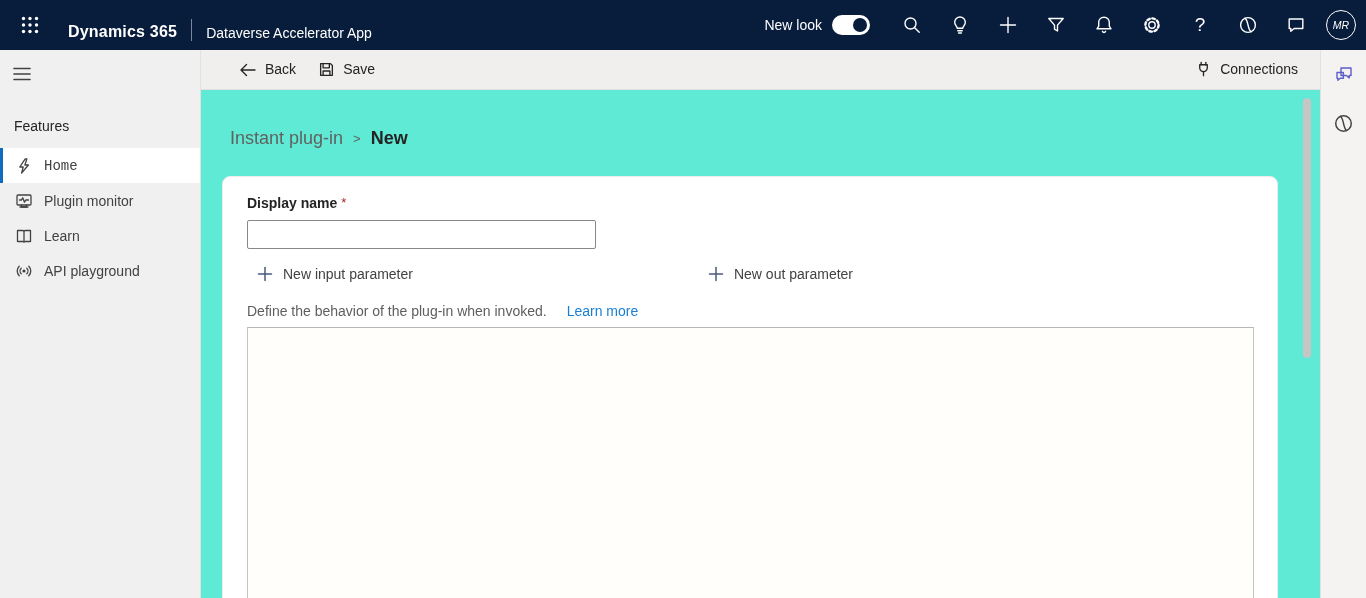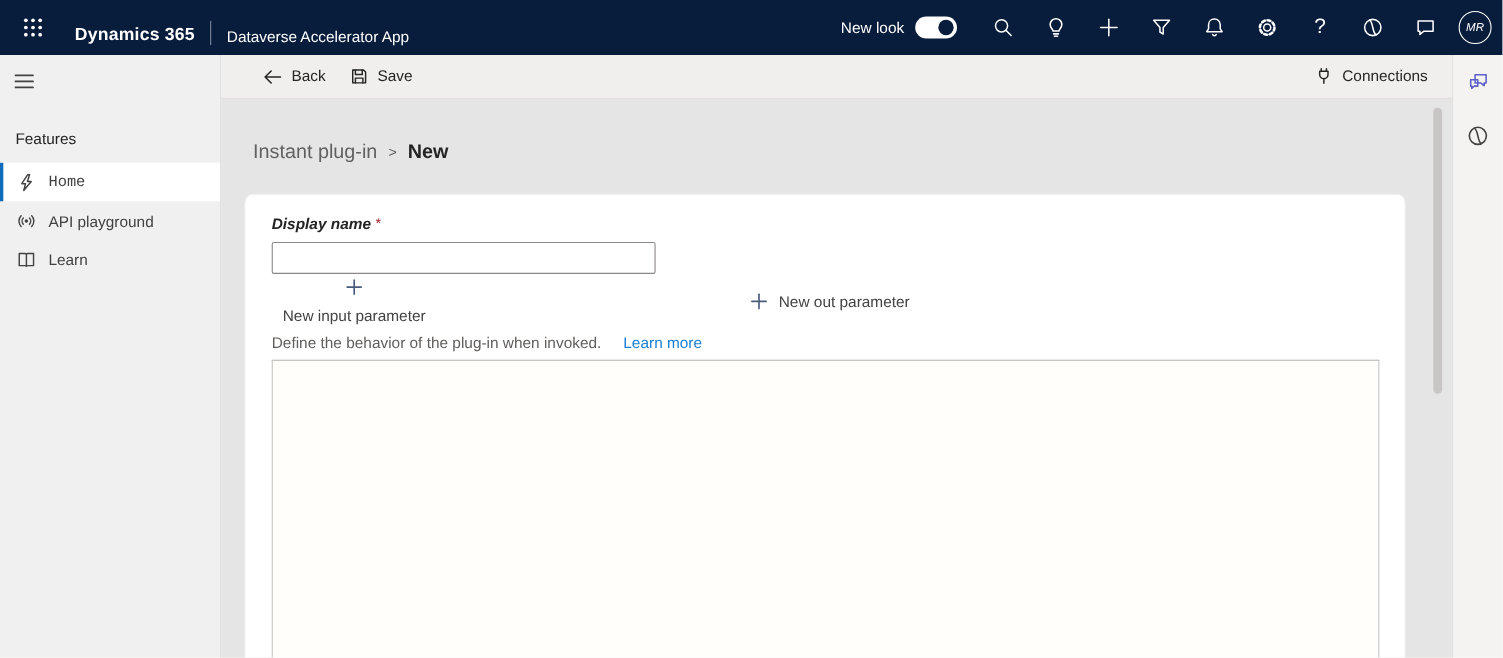--- a/index.html
+++ b/index.html
@@ -38,37 +38,37 @@
   .nav-item.selected { background:#fff;font-family:Liberation Mono, monospace; }
   .nav-item.selected::before { content:''; position:absolute; left:0; top:0; bottom:0; width:3px; background:#0f6cbd; }
 
   
   .main { flex:1; display:flex; flex-direction:column; min-width:0; }
   .cmdbar { height:40px; background:#f0efed; border-bottom:1px solid #e1dfdd; display:flex; align-items:center; justify-content:space-between; padding:0 22px 0 38px; flex:none; }
   .cmd-left { display:flex; align-items:center; }
   .cmd-btn { display:flex; align-items:flex-start; gap:8px; cursor:pointer; margin-right:22px; }
   .cmd-btn svg { stroke:#242424; fill:none; stroke-width:1.4; stroke-linecap:round; stroke-linejoin:round; }
   .cmd-btn span { font-size:14px; color:#242424; }
-  .content { flex:1; background:#e5e5e5; position:relative; overflow:hidden; }
+  .content { flex:1; background:#5eead4; position:relative; overflow:hidden; }
   .breadcrumb { margin:38px 0 0 29px; font-size:18px; display:flex; align-items:center; gap:10px; }
   .breadcrumb .crumb-parent { color:#616161; cursor:pointer; }
   .breadcrumb .crumb-sep { color:#616161; font-size:13px; }
   .breadcrumb .crumb-current { color:#242424; font-weight:700; }
 
   
   .card { background:#fff; border:1px solid #ececec; border-radius:8px; width:1056px; margin:27px 0 0 21px; padding:18px 24px 24px 24px; }
-  .field-label { font-weight:700; font-size:14px; color:#242424;font-style:italic; }
+  .field-label { font-weight:700; font-size:14px; color:#242424; }
   .required-mark { color:#a4262c; margin-left:4px; font-size:13px; vertical-align:top; }
   .text-input { display:block; width:349px; height:29px; margin-top:9px; border:1px solid #8a8886; border-radius:2px; background:#fff; padding:0 8px; font-family:inherit; font-size:14px; outline:none; }
   .section-label { font-weight:700; font-size:14px; margin-top:33px; }
   .param-row { display:flex; align-items:center; margin-top:11px; height:28px; }
   .param-btn { display:flex; align-items:center; gap:10px; cursor:pointer; }
   .param-btn svg { stroke:#4a5a7d; fill:none; stroke-width:1.5; stroke-linecap:round; }
   .param-btn span { font-size:14px; color:#424242; }
-  .param-btn.first { margin-left:10px;flex-direction:column; }
+  .param-btn.first { margin-left:10px; }
   .param-btn.second { margin-left:295px; }
   .expr-desc { margin-top:15px; font-size:14px; color:#605e5c; }
   .expr-desc .learn-link { color:#1a7fd4; cursor:pointer; margin-left:20px; }
   .editor-box { margin-top:8px; width:1007px; height:400px; background:#fffefa; border:1px solid #c7c5c3; border-top-color:#b9b7b5; }
 
   
   .scroll-thumb { position:absolute; top:8px; right:9px; width:8px; height:260px; border-radius:4px; background:#c8c6c4; cursor:pointer; }
 
   
   .rail { width:46px; background:#f4f3f2; border-left:1px solid #e1e1e1; flex:none; display:flex; flex-direction:column; align-items:center; padding-top:14px; gap:26px; }
@@ -174,40 +174,51 @@
 
     <div class="nav-item selected">
       <span class="nav-icon">
         <svg width="18" height="18" viewBox="0 0 18 18">
             <path d="M10.2 1.8 4.8 10h3.4l-1.6 6.2L13.4 8H9.9l2-6.2z"></path>
           </svg>
       </span>
       <span class="nav-label">Home</span>
     </div>
 
+    <div class="nav-item">
+      <span class="nav-icon">
+        <svg width="18" height="18" viewBox="0 0 18 18">
+            <rect x="2" y="3" width="14" height="10" rx="1"></rect>
+            <path d="M4.5 8h2l1.2-2.2 1.8 4.4 1.2-2.2h2.8"></path>
+            <path d="M6.5 13v2h5v-2"></path>
+            <line x1="5" y1="15" x2="13" y2="15"></line>
+          </svg>
+      </span>
+      <span class="nav-label">Plugin monitor</span>
+    </div>
+
+    <div class="nav-item">
+      <span class="nav-icon">
+        <svg width="18" height="18" viewBox="0 0 18 18">
+            <path d="M2.5 3.5h5.2c.7 0 1.3.4 1.3.4s.6-.4 1.3-.4h5.2v11h-5.2c-.7 0-1.3.5-1.3.5s-.6-.5-1.3-.5H2.5z"></path>
+            <line x1="9" y1="4" x2="9" y2="14.5"></line>
+          </svg>
+      </span>
+      <span class="nav-label">Learn</span>
+    </div>
 
     <div class="nav-item">
       <span class="nav-icon">
         <svg width="18" height="18" viewBox="0 0 18 18">
             <circle cx="9" cy="9" r="1.6" fill="#424242" stroke="none"></circle>
             <path d="M6.2 11.8a4 4 0 0 1 0-5.6 M11.8 6.2a4 4 0 0 1 0 5.6"></path>
             <path d="M4.2 13.8a6.8 6.8 0 0 1 0-9.6 M13.8 4.2a6.8 6.8 0 0 1 0 9.6"></path>
           </svg>
       </span>
       <span class="nav-label">API playground</span>
-    </div>
-
-    <div class="nav-item">
-      <span class="nav-icon">
-        <svg width="18" height="18" viewBox="0 0 18 18">
-            <path d="M2.5 3.5h5.2c.7 0 1.3.4 1.3.4s.6-.4 1.3-.4h5.2v11h-5.2c-.7 0-1.3.5-1.3.5s-.6-.5-1.3-.5H2.5z"></path>
-            <line x1="9" y1="4" x2="9" y2="14.5"></line>
-          </svg>
-      </span>
-      <span class="nav-label">Learn</span>
     </div>
   </div>
 
   <div class="main">
     <div class="cmdbar">
       <div class="cmd-left">
         <div class="cmd-btn">
           <svg width="18" height="18" viewBox="0 0 18 18">
               <path d="M16 9H2.5 M7.5 3.5 2 9l5.5 5.5"></path>
             </svg>

